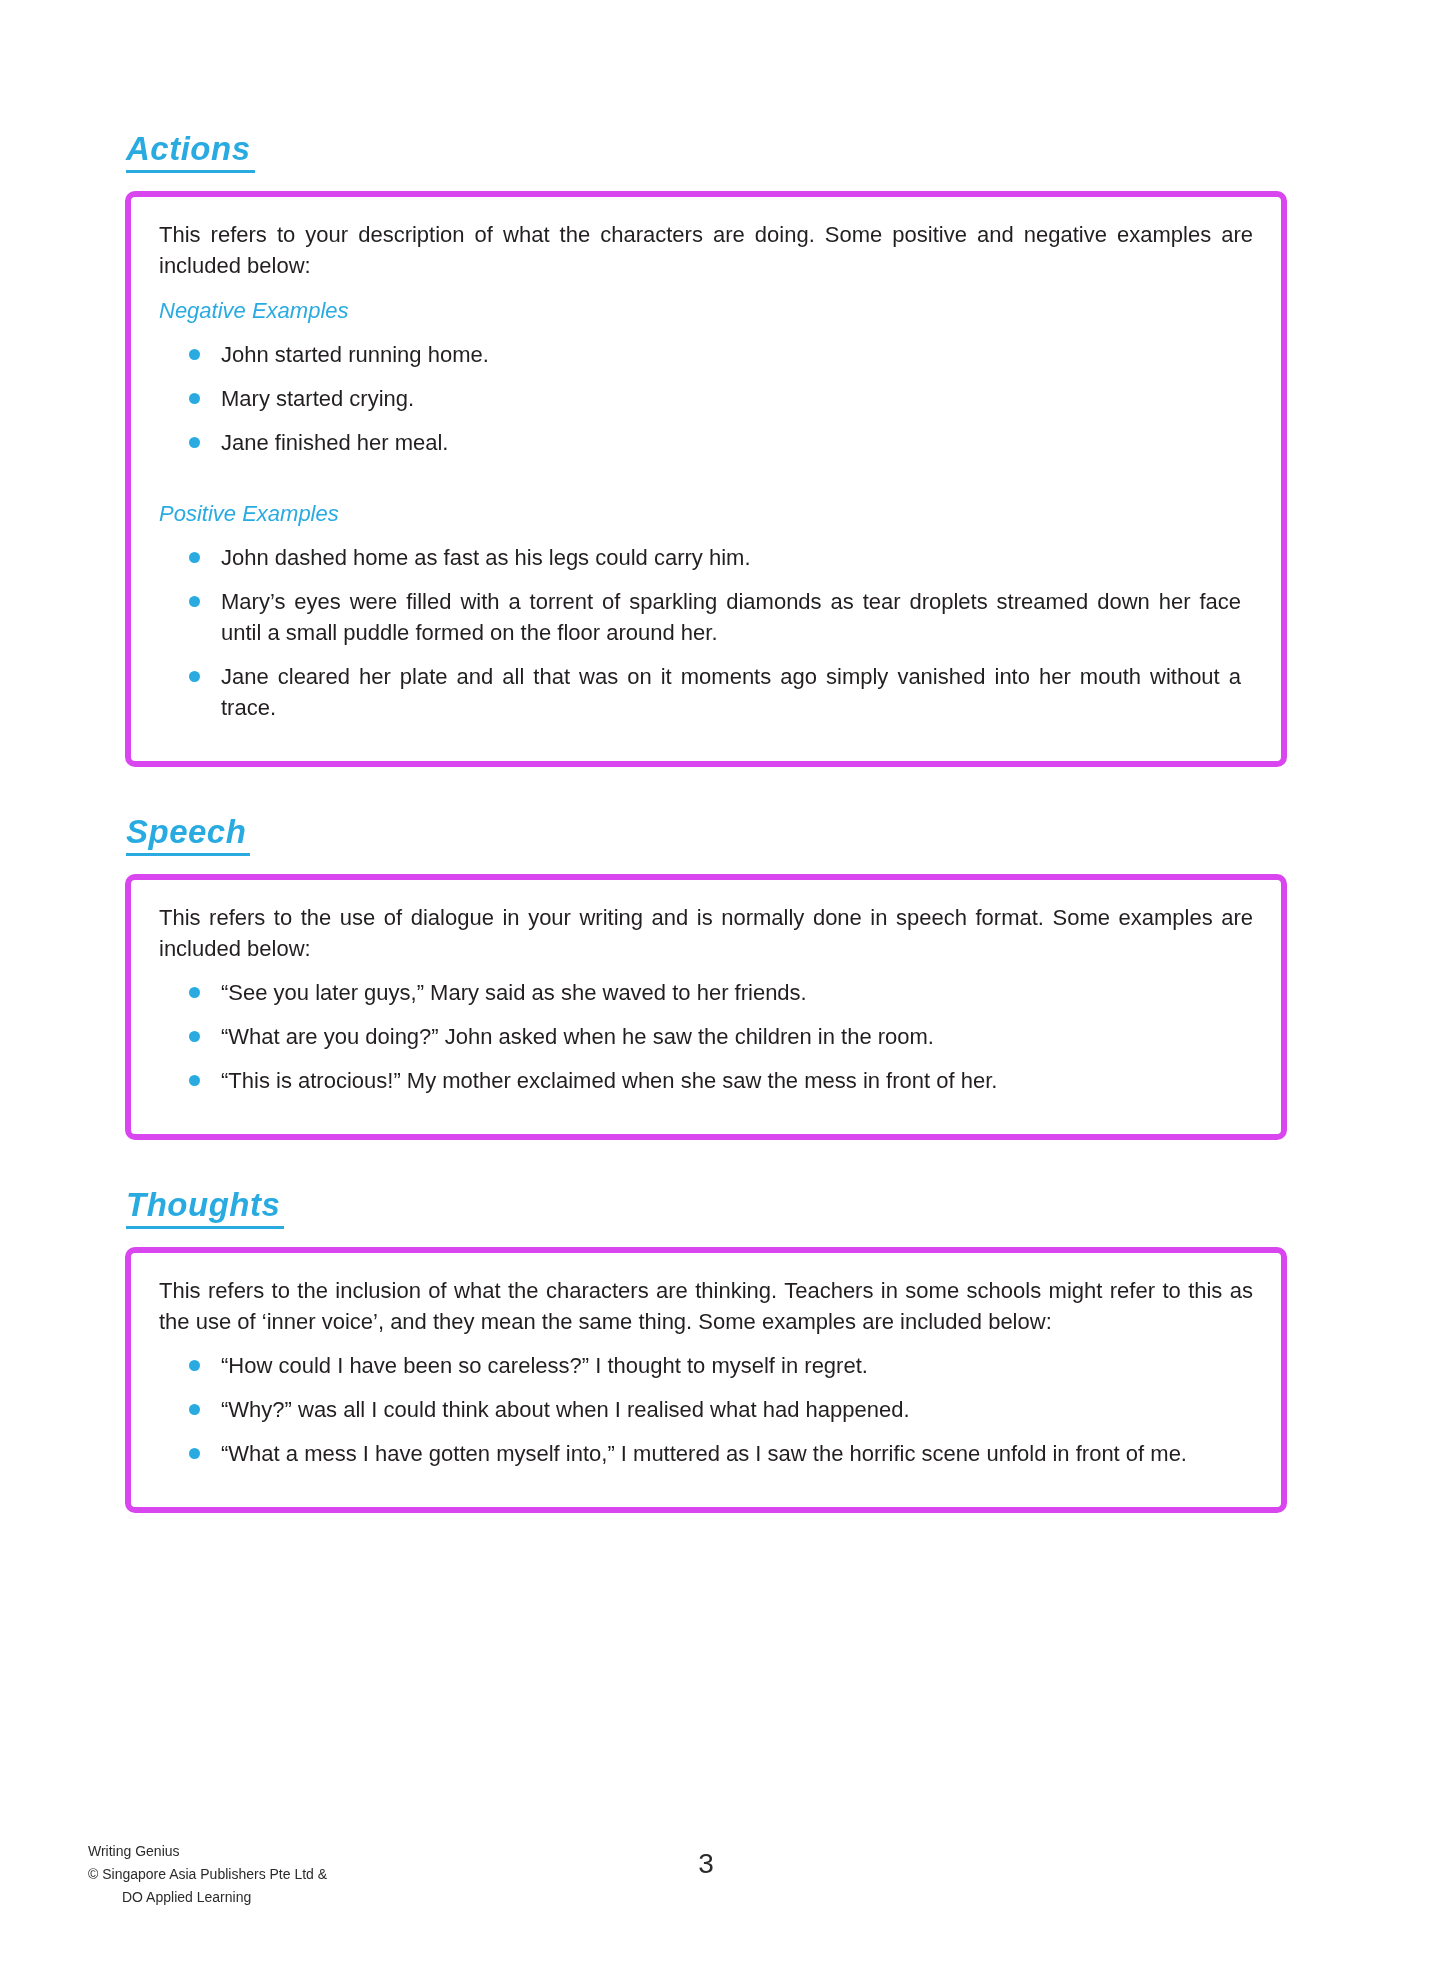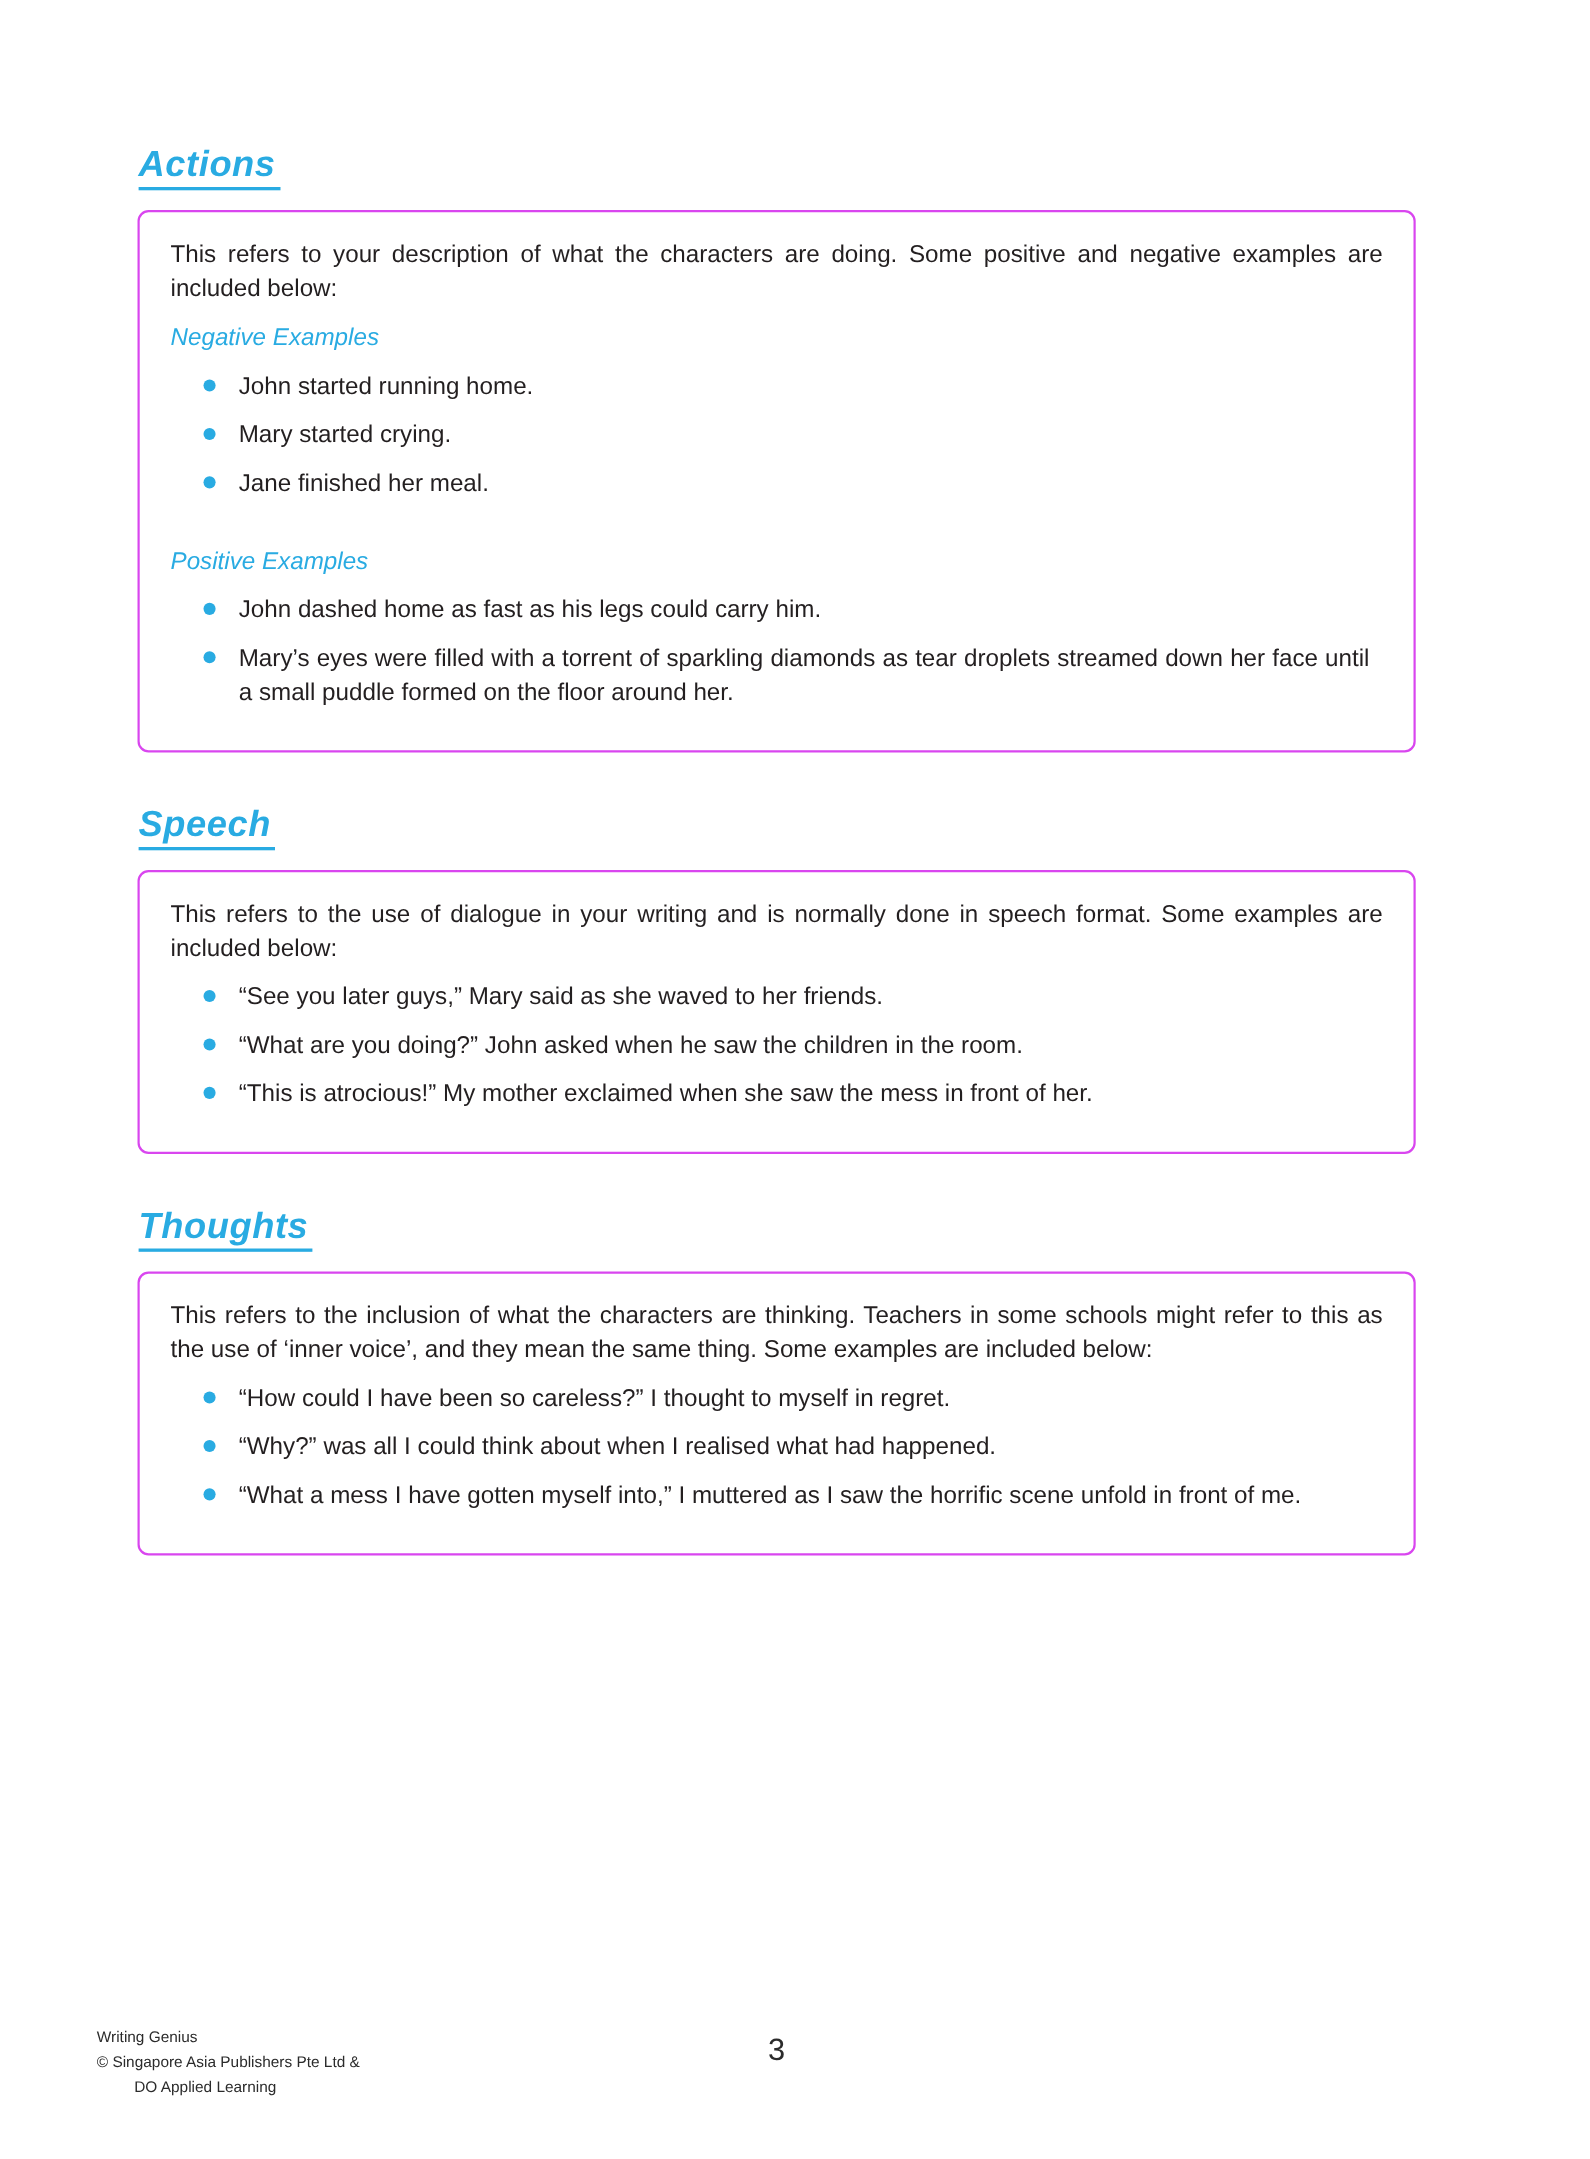--- a/index.html
+++ b/index.html
@@ -27,21 +27,21 @@
     color: #29abe2;
     letter-spacing: 0.5px;
   }
   .section-heading .hu {
     display: inline-block;
     border-bottom: 3px solid #29abe2;
     padding-bottom: 2px;
     padding-right: 4px;
   }
   .box {
-    border: 2px solid #d946ef;
+    border: 6px solid #d946ef;
     border-radius: 10px;
     background: #ffffff;
     padding: 22px 28px 26px 28px;
     margin-bottom: 46px;
   }
   .intro {
     margin: 0;
     font-size: 22px;
     line-height: 31px;
     text-align: justify;
@@ -112,20 +112,21 @@
           <li><span class="dot"></span><span>Mary started crying.</span></li>
           <li><span class="dot"></span><span>Jane finished her meal.</span></li>
         </ul>
       </div>
 
       <div class="group group-gap">
         <p class="group-label">Positive Examples</p>
         <ul class="bullets">
           <li><span class="dot"></span><span>John dashed home as fast as his legs could carry him.</span></li>
           <li><span class="dot"></span><span>Mary’s eyes were filled with a torrent of sparkling diamonds as tear droplets streamed down her face until a small puddle formed on the floor around her.</span></li>
+          <li><span class="dot"></span><span>Jane cleared her plate and all that was on it moments ago simply vanished into her mouth without a trace.</span></li>
         </ul>
       </div>
     </div>
   </section>
 
   <section>
     <h2 class="section-heading"><span class="hu">Speech</span></h2>
     <div class="box">
       <p class="intro">This refers to the use of dialogue in your writing and is normally done in speech format. Some examples are included below:</p>
       <ul class="bullets">

